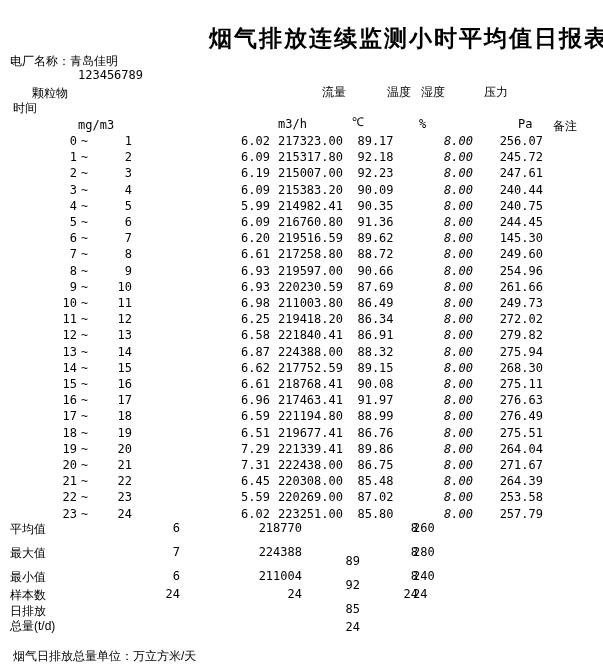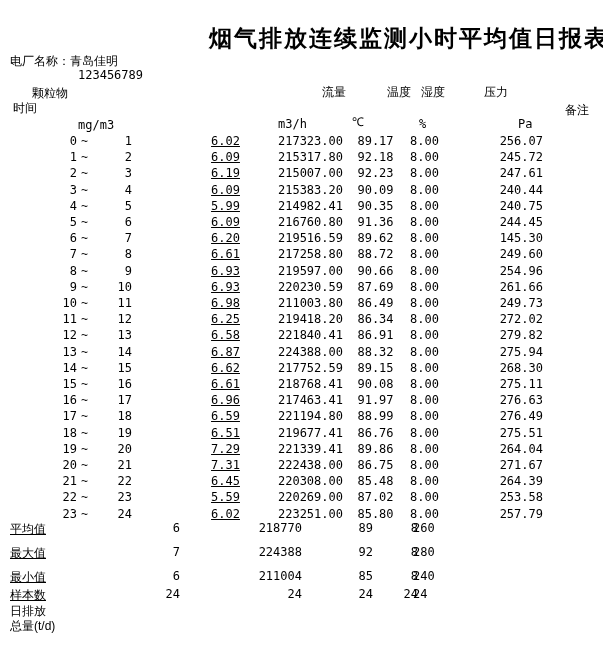--- a/index.html
+++ b/index.html
@@ -10,30 +10,30 @@
   .abs{position:absolute;white-space:nowrap;}
   .num{font-family:"DejaVu Sans Mono","Liberation Mono",monospace;font-size:12px;}
   .std{font-family:"Liberation Serif",serif;font-weight:bold;font-size:17px;letter-spacing:1px;}
   .title{font-weight:bold;font-size:23px;letter-spacing:2px;}
   .hrow,.srow{position:absolute;left:0;width:603px;height:16px;}
   .hrow span,.srow span{position:absolute;top:0;white-space:nowrap;}
   
   .c-start{left:37px;width:40px;text-align:right;}
   .c-tilde{left:81px;top:-4px;}
   .c-end  {left:94px;width:38px;text-align:right;}
-  .c-pm   {left:193px;width:65px;text-align:center;text-decoration:underline;}
+  .c-pm   {left:205px;width:65px;text-align:right;}
   .c-flow {left:248px;width:95px;text-align:right;}
   .c-temp {left:344px;width:63px;text-align:center;}
-  .c-hum  {left:410px;width:63px;}
+  .c-hum  {left:410px;width:63px;text-align:right;font-style:italic;}
   .c-pres {left:480px;width:63px;text-align:right;}
   
-  .s-label{left:10px;text-decoration:underline;}
+  .s-label{left:10px;}
   .s-pm   {left:115px;width:65px;text-align:right;}
   .s-flow {left:207px;width:95px;text-align:right;}
-  .s-temp {left:310px;width:63px;text-align:right;}
+  .s-temp {left:297px;width:63px;text-align:right;margin-top:33px;}
   .s-hum  {left:355px;width:63px;text-align:right;}
   .s-pres {left:413px;width:63px;}
 </style>
 </head>
 <body>
 
 <div id="page">
 
   <div class="abs title" style="left:209px;top:23px;">烟气排放连续监测小时平均值日报表</div>
 
@@ -43,21 +43,21 @@
   <div class="abs" style="left:11px;top:62px;">`</div>
   <div class="abs num" style="left:78px;top:68px;">123456789</div>
 
 
   <div class="abs" style="left:32px;top:85px;">颗粒物</div>
   <div class="abs" style="left:322px;top:84px;font-family:Liberation Mono, monospace;">流量</div>
   <div class="abs" style="left:387px;top:84px;">温度</div>
   <div class="abs" style="left:421px;top:84px;">湿度</div>
   <div class="abs" style="left:484px;top:84px;">压力</div>
   <div class="abs" style="left:13px;top:100px;">时间</div>
-  <div class="abs" style="left:553px;top:102px;margin-left:12px;">备注</div>
+  <div class="abs" style="left:553px;top:118px;">备注</div>
 
   <div class="abs num" style="left:78px;top:118px;">mg/m3</div>
   <div class="abs num" style="left:278px;top:117px;">m3/h</div>
   <div class="abs" style="left:352px;top:113px;">℃</div>
   <div class="abs num" style="left:419px;top:117px;">%</div>
   <div class="abs num" style="left:484px;top:117px;margin-left:34px;">Pa</div>
 
   <div id="rows">
       <div class="hrow" style="top: 134px;">
         <span class="c-start num">0</span>
@@ -331,14 +331,15 @@
     <span class="s-pm num">24</span>
     <span class="s-flow num">24</span>
     <span class="s-temp num">24</span>
     <span class="s-hum num">24</span>
     <span class="s-pres num">24</span>
   </div>
 
   <div class="abs" style="left:10px;top:603px;">日排放</div>
   <div class="abs" style="left:10px;top:618px;">总量(t/d)</div>
 
+  <div class="abs" style="left:13px;top:648px;">烟气日排放总量单位：万立方米/天</div>
 
 </div>
 
 </body></html>

